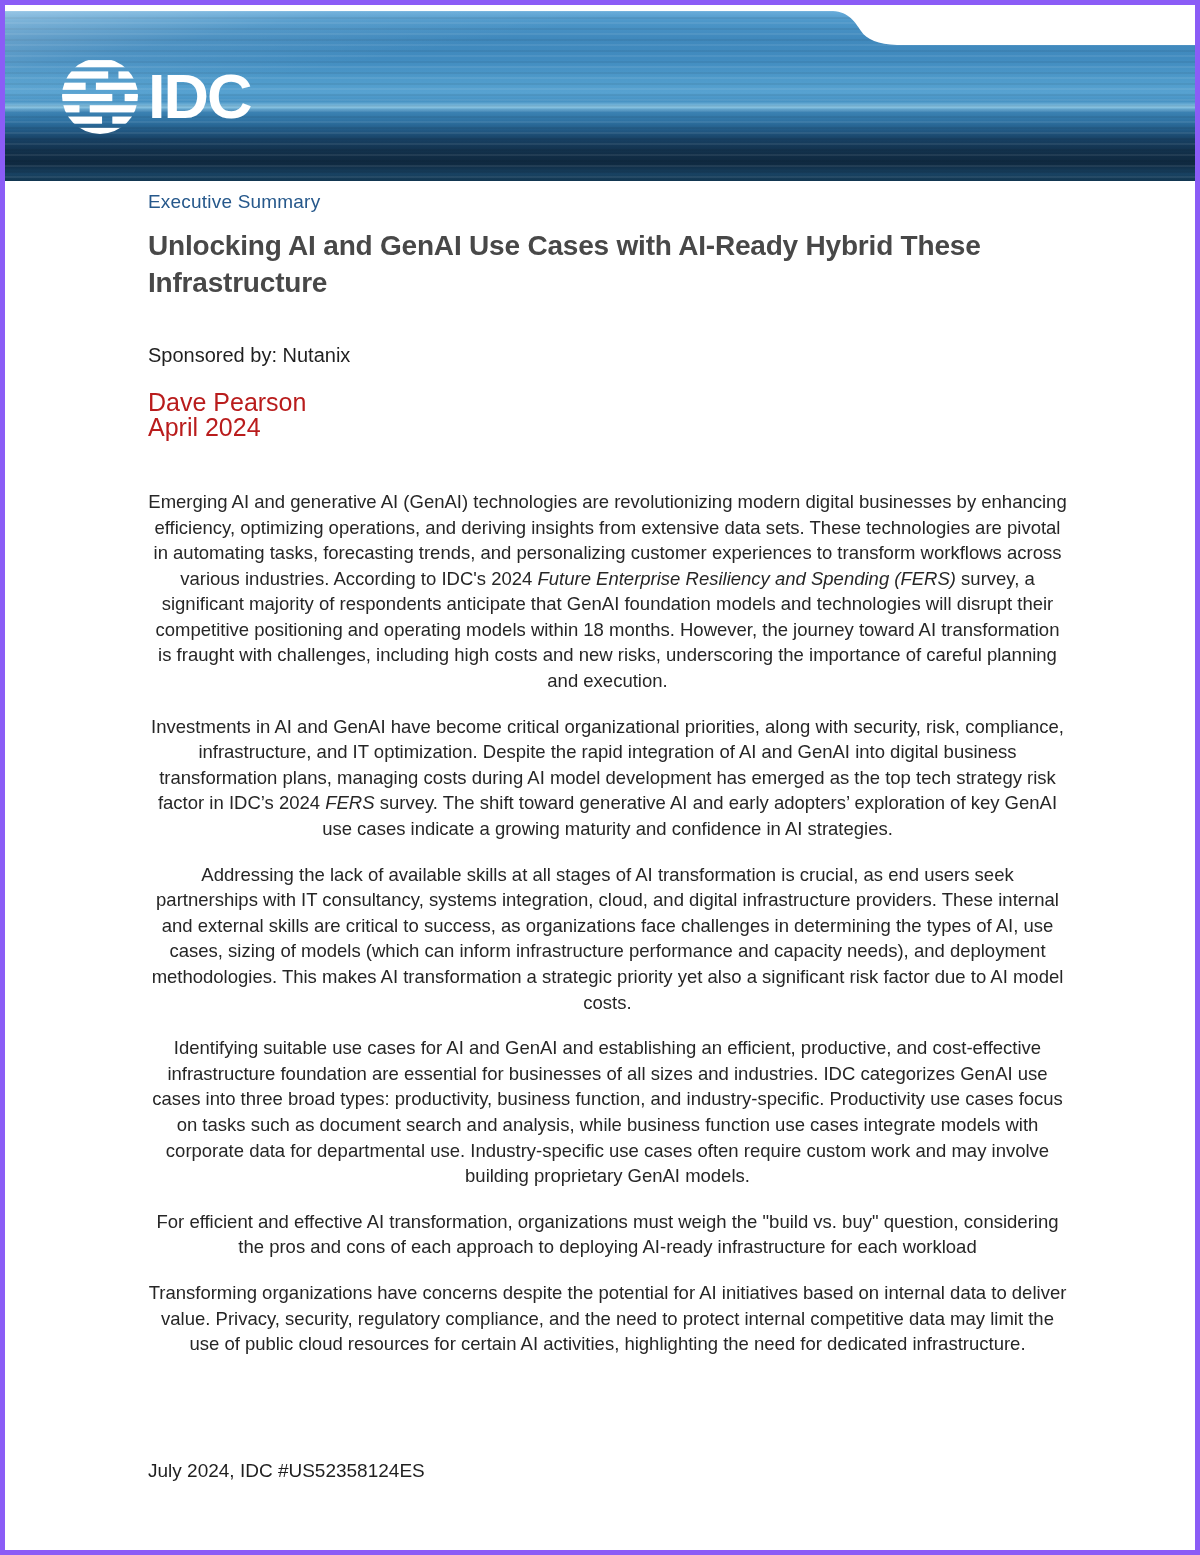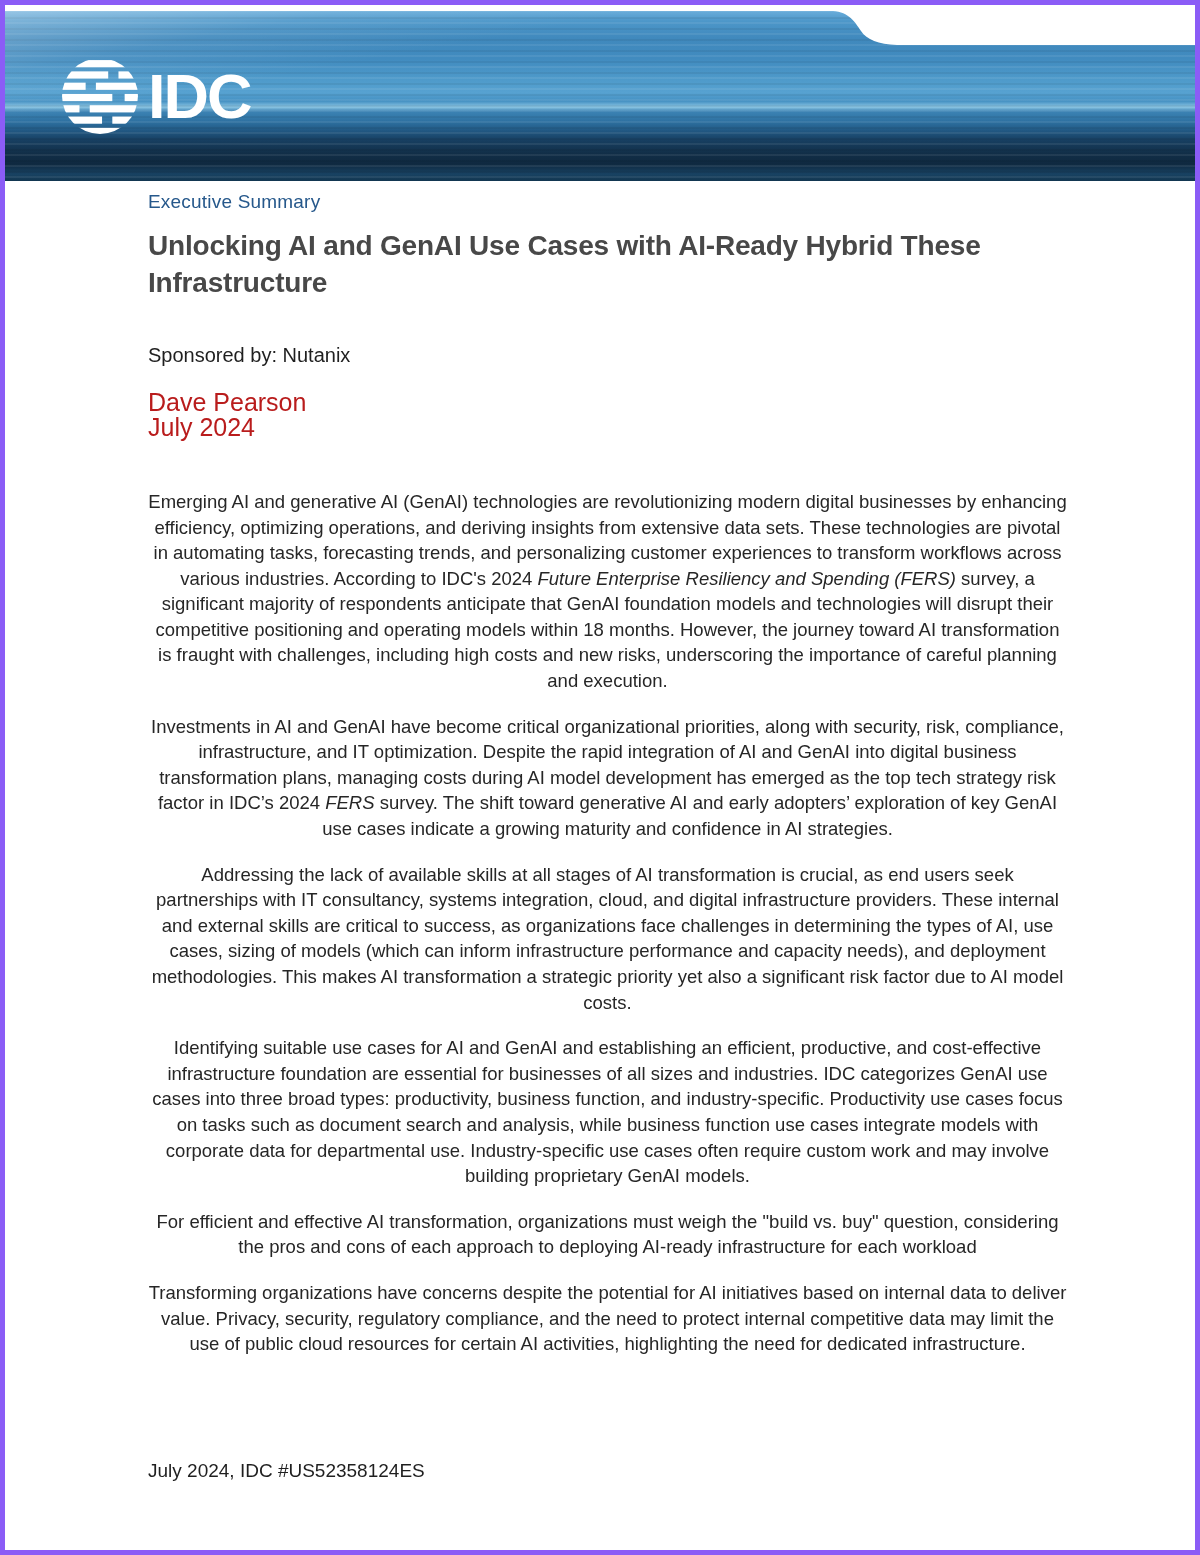--- a/index.html
+++ b/index.html
@@ -113,21 +113,21 @@
 
   <div class="content">
     <div class="eyebrow">Executive Summary</div>
 
     <h1 class="doc-title">Unlocking AI and GenAI Use Cases with AI-Ready Hybrid These Infrastructure</h1>
 
     <div class="sponsor">Sponsored by: Nutanix</div>
 
     <div class="byline">
       <div>Dave Pearson</div>
-      <div>July 2024</div>
+      <div>April 2024</div>
     </div>
 
     <div class="paragraphs">
         <p><span>Emerging AI and generative AI (GenAI) technologies are revolutionizing modern digital businesses by enhancing efficiency, optimizing operations, and deriving insights from extensive data sets. These technologies are pivotal in automating tasks, forecasting trends, and personalizing customer experiences to transform workflows across various industries. According to IDC's 2024 </span><span class="italic">Future Enterprise Resiliency and Spending (FERS)</span><span> survey, a significant majority of respondents anticipate that GenAI foundation models and technologies will disrupt their competitive positioning and operating models within 18 months. However, the journey toward AI transformation is fraught with challenges, including high costs and new risks, underscoring the importance of careful planning and execution.</span></p>
         <p><span>Investments in AI and GenAI have become critical organizational priorities, along with security, risk, compliance, infrastructure, and IT optimization. Despite the rapid integration of AI and GenAI into digital business transformation plans, managing costs during AI model development has emerged as the top tech strategy risk factor in IDC’s 2024 </span><span class="italic">FERS</span><span> survey. The shift toward generative AI and early adopters’ exploration of key GenAI use cases indicate a growing maturity and confidence in AI strategies.</span></p>
         <p><span>Addressing the lack of available skills at all stages of AI transformation is crucial, as end users seek partnerships with IT consultancy, systems integration, cloud, and digital infrastructure providers. These internal and external skills are critical to success, as organizations face challenges in determining the types of AI, use cases, sizing of models (which can inform infrastructure performance and capacity needs), and deployment methodologies. This makes AI transformation a strategic priority yet also a significant risk factor due to AI model costs.</span></p>
         <p><span>Identifying suitable use cases for AI and GenAI and establishing an efficient, productive, and cost-effective infrastructure foundation are essential for businesses of all sizes and industries. IDC categorizes GenAI use cases into three broad types: productivity, business function, and industry-specific. Productivity use cases focus on tasks such as document search and analysis, while business function use cases integrate models with corporate data for departmental use. Industry-specific use cases often require custom work and may involve building proprietary GenAI models.</span></p>
         <p><span>For efficient and effective AI transformation, organizations must weigh the "build vs. buy" question, considering the pros and cons of each approach to deploying AI-ready infrastructure for each workload</span></p>
         <p><span>Transforming organizations have concerns despite the potential for AI initiatives based on internal data to deliver value. Privacy, security, regulatory compliance, and the need to protect internal competitive data may limit the use of public cloud resources for certain AI activities, highlighting the need for dedicated infrastructure.</span></p>
       </div>

